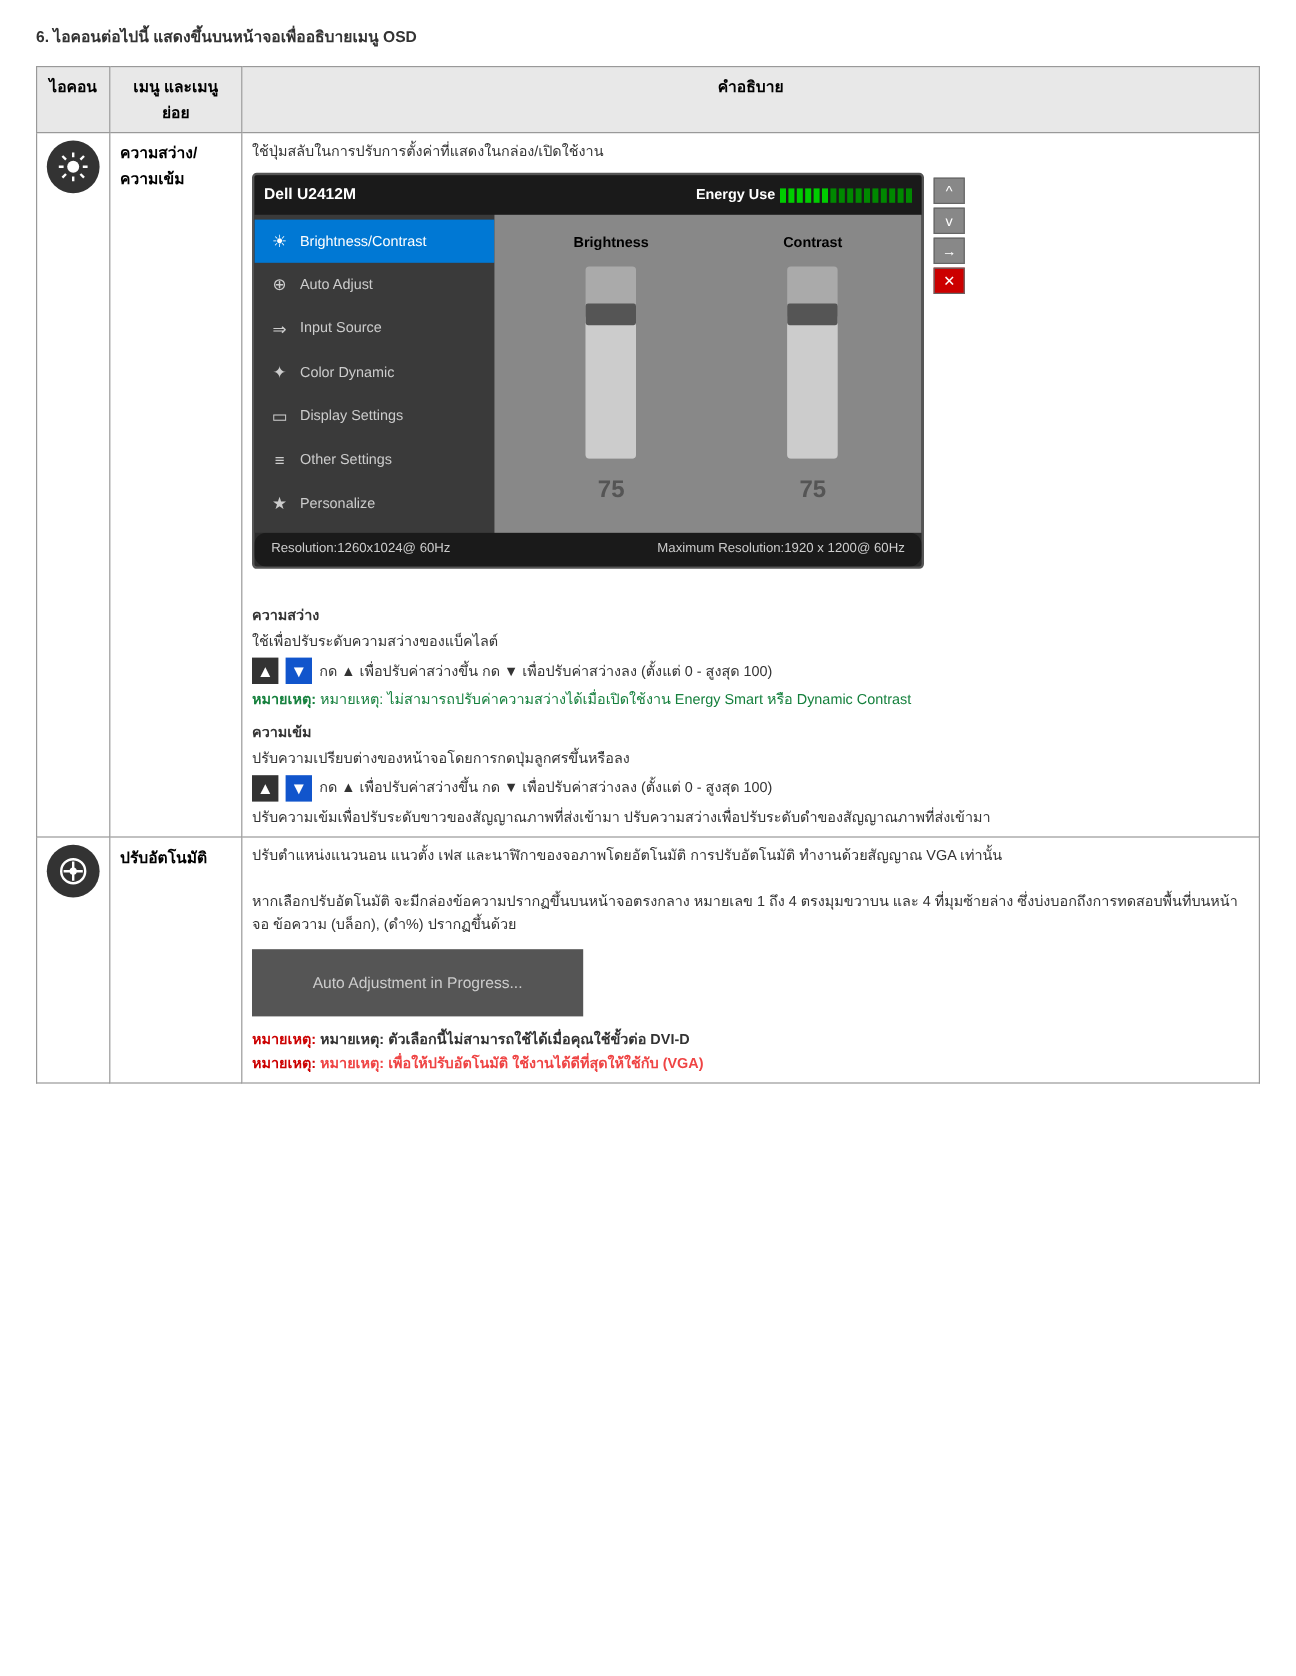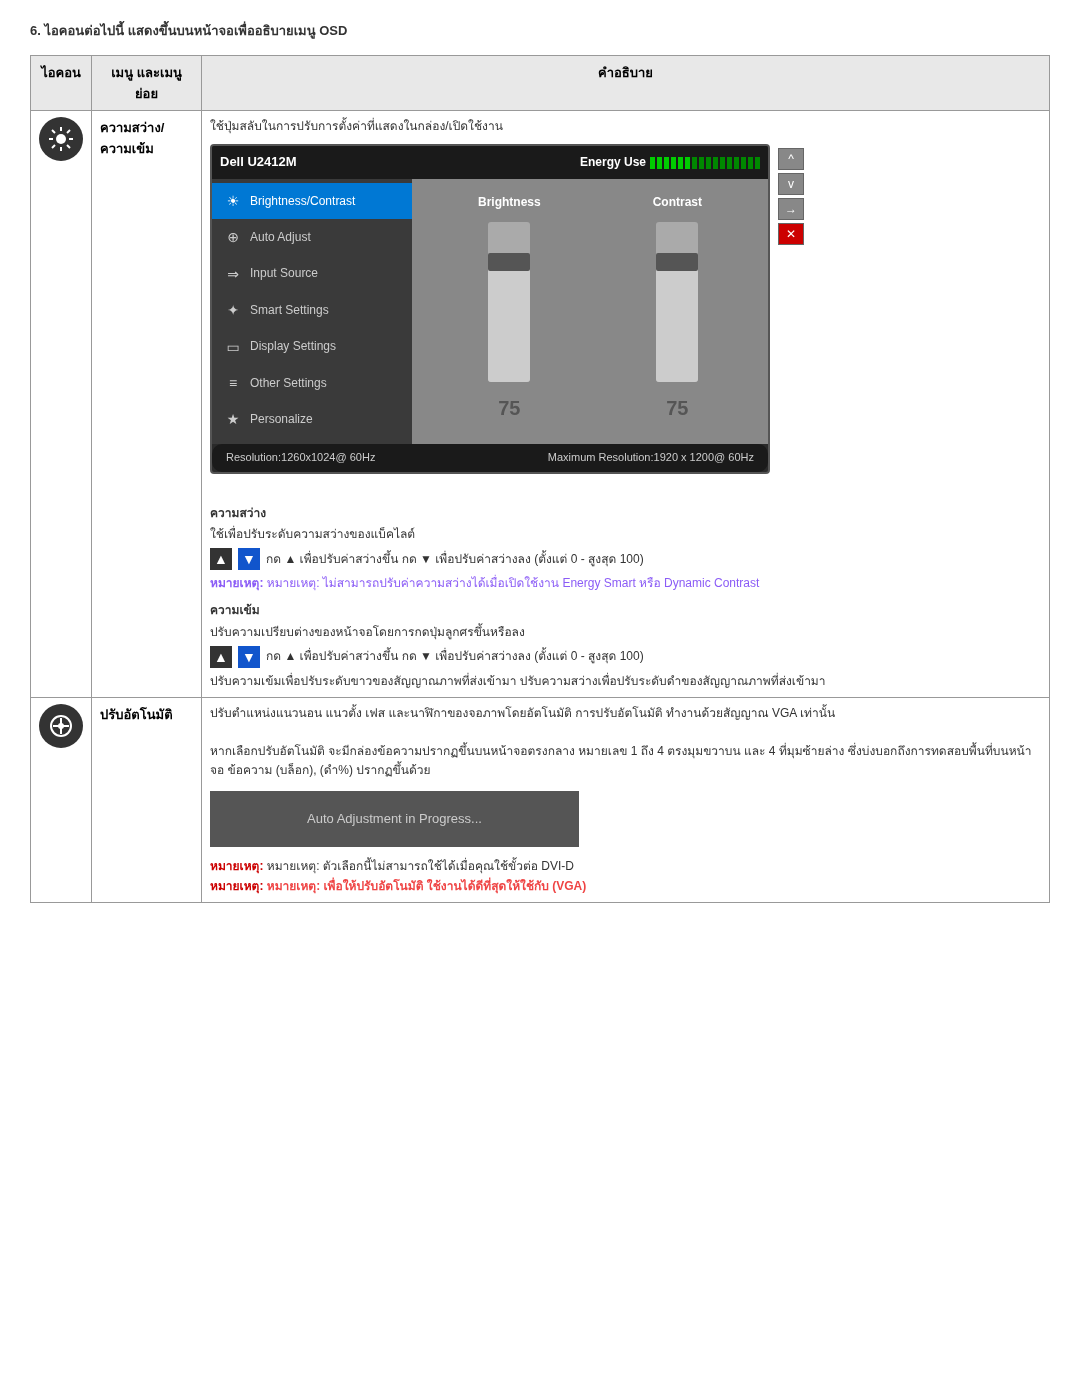--- a/index.html
+++ b/index.html
@@ -137,21 +137,21 @@
       padding: 14px 30px 20px 30px;
       gap: 40px;
     }
     .slider-group {
       display: flex;
       flex-direction: column;
       align-items: center;
       gap: 6px;
     }
     .slider-label {
-      color: #ffffff;
+      color: #000000;
       font-size: 12px;
       font-weight: bold;
       margin-bottom: 4px;
     }
     .slider-track {
       width: 42px;
       height: 160px;
       background: #aaa;
       border-radius: 3px;
       position: relative;
@@ -204,21 +204,21 @@
       font-size: 12px;
       line-height: 1.6;
       color: #333;
     }
     .section-label {
       font-weight: bold;
       margin-top: 8px;
       margin-bottom: 2px;
     }
     .note-text {
-      color: #8b5cf6;
+      color: #15803d;
       font-size: 12px;
     }
     .note-bold {
       font-weight: bold;
     }
     .btn-row {
       display: flex;
       align-items: center;
       gap: 6px;
       margin: 4px 0;
@@ -236,21 +236,21 @@
       cursor: pointer;
     }
     .down-btn { background: #1155cc; }
     .highlight-box {
       background: #555;
       color: #ccc;
       padding: 18px 30px;
       text-align: center;
       font-size: 13px;
       margin: 10px 0;
-      width: 369px;
+      width: 276px;
     }
     .note-red { color: #cc0000; font-weight: bold; font-size: 12px; }
     .osd-wrapper {
       position: relative;
       display: flex;
       gap: 8px;
       align-items: flex-start;
     }
   </style>
 </head>
@@ -326,21 +326,21 @@
                   <div class="osd-menu-item">
                     <span class="osd-menu-icon">⊕</span>
                     <span>Auto Adjust</span>
                   </div>
                   <div class="osd-menu-item">
                     <span class="osd-menu-icon">⇒</span>
                     <span>Input Source</span>
                   </div>
                   <div class="osd-menu-item">
                     <span class="osd-menu-icon">✦</span>
-                    <span>Smart Settings</span>
+                    <span>Color Dynamic</span>
                   </div>
                   <div class="osd-menu-item">
                     <span class="osd-menu-icon">▭</span>
                     <span>Display Settings</span>
                   </div>
                   <div class="osd-menu-item">
                     <span class="osd-menu-icon">≡</span>
                     <span>Other Settings</span>
                   </div>
                   <div class="osd-menu-item">
@@ -425,21 +425,21 @@
           <p>ปรับตำแหน่งแนวนอน แนวตั้ง เฟส และนาฬิกาของจอภาพโดยอัตโนมัติ การปรับอัตโนมัติ ทำงานด้วยสัญญาณ VGA เท่านั้น</p>
           <br>
           <p>หากเลือกปรับอัตโนมัติ จะมีกล่องข้อความปรากฏขึ้นบนหน้าจอตรงกลาง หมายเลข 1 ถึง 4 ตรงมุมขวาบน และ 4 ที่มุมซ้ายล่าง ซึ่งบ่งบอกถึงการทดสอบพื้นที่บนหน้าจอ ข้อความ (บล็อก), (ดำ%) ปรากฏขึ้นด้วย</p>
 
           <div class="highlight-box">
             <span>Auto Adjustment in Progress...</span>
           </div>
 
           <p class="note-red">
             <span>หมายเหตุ:</span>
-            <span style="font-weight:normal;color:#333;">หมายเหตุ: ตัวเลือกนี้ไม่สามารถใช้ได้เมื่อคุณใช้ขั้วต่อ DVI-D</span>
+            <span style="font-weight:bold;color:#333;">หมายเหตุ: ตัวเลือกนี้ไม่สามารถใช้ได้เมื่อคุณใช้ขั้วต่อ DVI-D</span>
           </p>
           <p class="note-red">
             <span>หมายเหตุ:</span>
             <span style="font-weight:bold;color:#ef4444;">หมายเหตุ: เพื่อให้ปรับอัตโนมัติ ใช้งานได้ดีที่สุดให้ใช้กับ (VGA)</span>
           </p>
         </div>
       </td>
     </tr>
   </tbody>
 </table>

